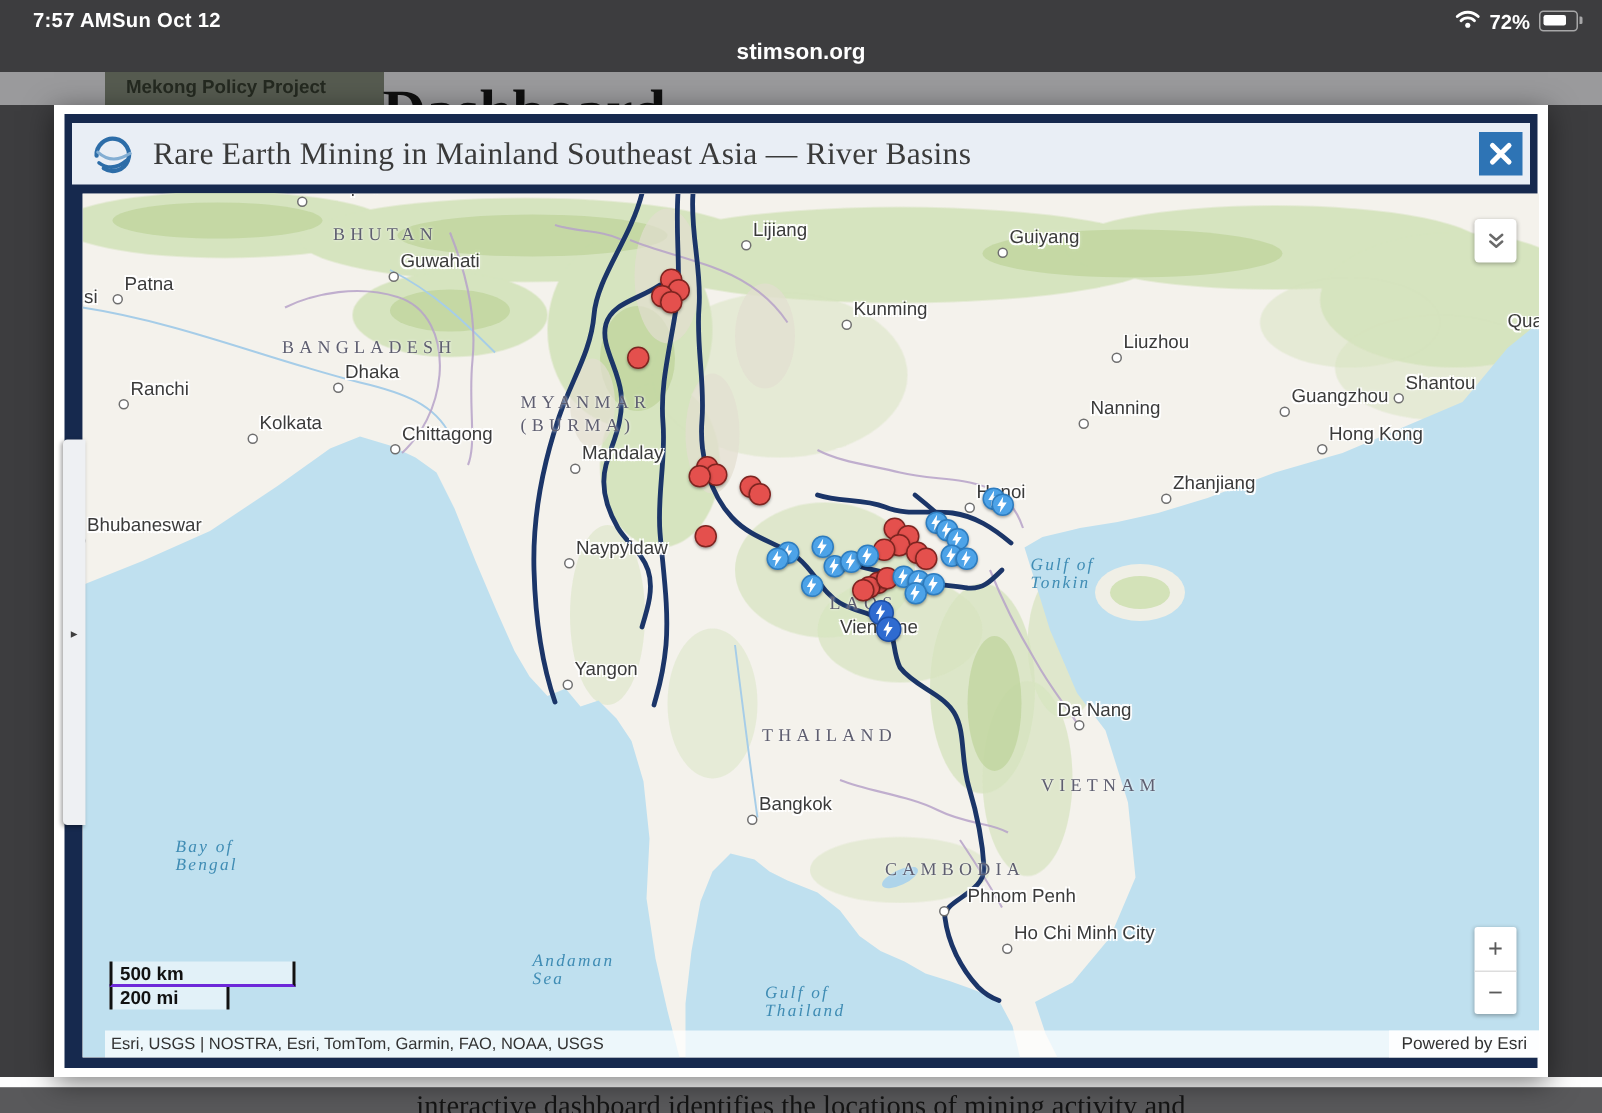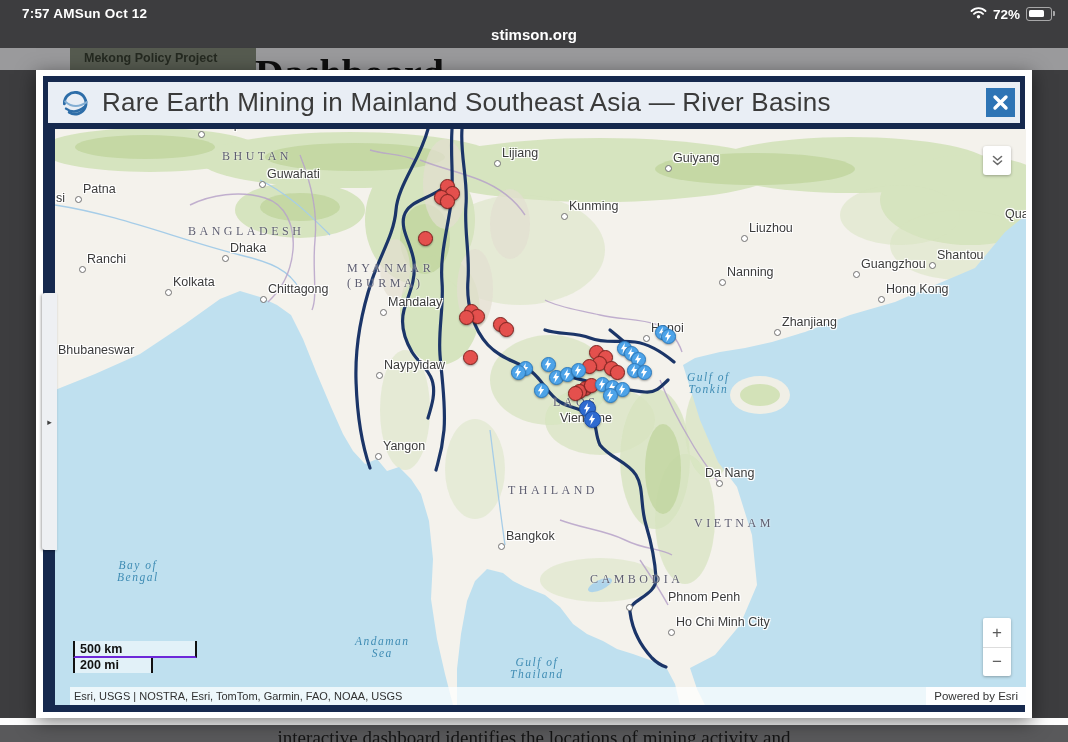--- a/index.html
+++ b/index.html
@@ -26,34 +26,34 @@
   .bg-strip-bottom .dark{position:absolute;left:0;top:7px;width:100%;height:17px;background:#59595b;overflow:hidden;}
   .bg-bottom-text{position:absolute;left:0;top:2px;width:100%;text-align:center;color:#141414;
     font-family:"Liberation Serif",serif;font-size:19px;}
 
   
   .modal{position:absolute;left:36px;top:70px;width:996px;height:648px;background:#fff;z-index:10;
     box-shadow:0 4px 18px rgba(0,0,0,.5);}
   .modal-inner{position:absolute;left:7px;top:6px;right:7px;bottom:6px;background:#16294e;}
   .modal-header{position:absolute;left:5px;top:6px;right:5px;height:41px;background:#e9eef5;display:flex;align-items:center;}
   .logo{margin-left:10px;width:32px;height:32px;flex:0 0 auto;}
-  .modal-title{margin-left:12px;font-size:26px;color:#3a3a3a;letter-spacing:.2px;white-space:nowrap;}
+  .modal-title{margin-left:12px;font-size:21px;color:#3a3a3a;letter-spacing:.2px;white-space:nowrap;font-family:Liberation Serif, serif;}
   .close-btn{position:absolute;right:5px;top:6px;width:29px;height:29px;background:#2e74b5;border:none;
     display:flex;align-items:center;justify-content:center;cursor:pointer;padding:0;}
 
   
   .map{position:absolute;left:12px;top:53px;width:971px;height:576px;background:#f4f2ec;overflow:hidden;}
   .map svg.base{position:absolute;left:0;top:0;}
   .map-dot{position:absolute;width:7px;height:7px;border-radius:50%;background:#fff;border:1.5px solid #6f6f6f;box-sizing:border-box;z-index:3;}
   .map-city-label{position:absolute;font-size:12.5px;color:#3b3b3b;white-space:nowrap;z-index:3;
     text-shadow:1px 1px 0 #fff,-1px -1px 0 #fff,1px -1px 0 #fff,-1px 1px 0 #fff,0 0 3px #fff;}
   .map-country-label{position:absolute;font-family:"Liberation Serif",serif;font-size:12px;color:#5e5e70;
     letter-spacing:3.5px;white-space:nowrap;z-index:2;text-shadow:0 0 2px #fff;}
   .map-water-label{position:absolute;font-family:"Liberation Serif",serif;font-style:italic;font-size:11.5px;
-    color:#3f8cb4;letter-spacing:1.5px;z-index:2;display:flex;flex-direction:column;align-items:center;white-space:nowrap;}
+    color:#3f8cb4;letter-spacing:1.5px;z-index:2;display:flex;flex-direction:column;white-space:nowrap;}
   .marker{position:absolute;border-radius:50%;box-sizing:border-box;z-index:4;display:flex;align-items:center;justify-content:center;
     box-shadow:0 1px 2px rgba(0,0,0,.35);}
   .marker svg{display:block;}
 
   .scalebar{position:absolute;left:18px;top:512px;z-index:5;font-size:12.5px;font-weight:bold;color:#111;}
   .scalebar .km{width:124px;height:17px;border-left:2px solid #111;border-right:2px solid #111;border-bottom:2px solid #6d28d9;
     background:rgba(255,255,255,.55);padding-left:5px;line-height:16px;box-sizing:border-box;}
   .scalebar .mi{width:80px;height:15px;border-left:2px solid #111;border-right:2px solid #111;
     background:rgba(255,255,255,.55);padding-left:5px;line-height:14px;box-sizing:border-box;}
 
@@ -247,21 +247,21 @@
             <div class="map-dot" style="left: 325px; top: 180px;"></div>
             <div class="map-city-label" style="left: 333px; top: 166px;">Mandalay</div>
             <div class="map-dot" style="left: 321px; top: 243px;"></div>
             <div class="map-city-label" style="left: 329px; top: 229px;">Naypyidaw</div>
             <div class="map-dot" style="left: 320px; top: 324px;"></div>
             <div class="map-city-label" style="left: 328px; top: 310px;">Yangon</div>
             <div class="map-city-label" style="left: 505px; top: 282px;">Vientiane</div>
             <div class="map-dot" style="left: 443px; top: 414px;"></div>
             <div class="map-city-label" style="left: 451px; top: 400px;">Bangkok</div>
             <div class="map-dot" style="left: 571px; top: 475px;"></div>
-            <div class="map-city-label" style="left: 602px; top: 461px; padding-left: 11px;">Phnom Penh</div>
+            <div class="map-city-label" style="left: 579px; top: 461px; padding-left: 11px;">Phnom Penh</div>
             <div class="map-dot" style="left: 613px; top: 500px;"></div>
             <div class="map-city-label" style="left: 621px; top: 486px;">Ho Chi Minh City</div>
             <div class="map-dot" style="left: 661px; top: 351px;"></div>
             <div class="map-city-label" style="left: 650px; top: 337px;">Da Nang</div>
             <div class="map-country-label" style="left: 167px; top: 20px;">
               <div>BHUTAN</div>
             </div>
             <div class="map-country-label" style="left: 133px; top: 95px;">
               <div>BANGLADESH</div>
             </div>

